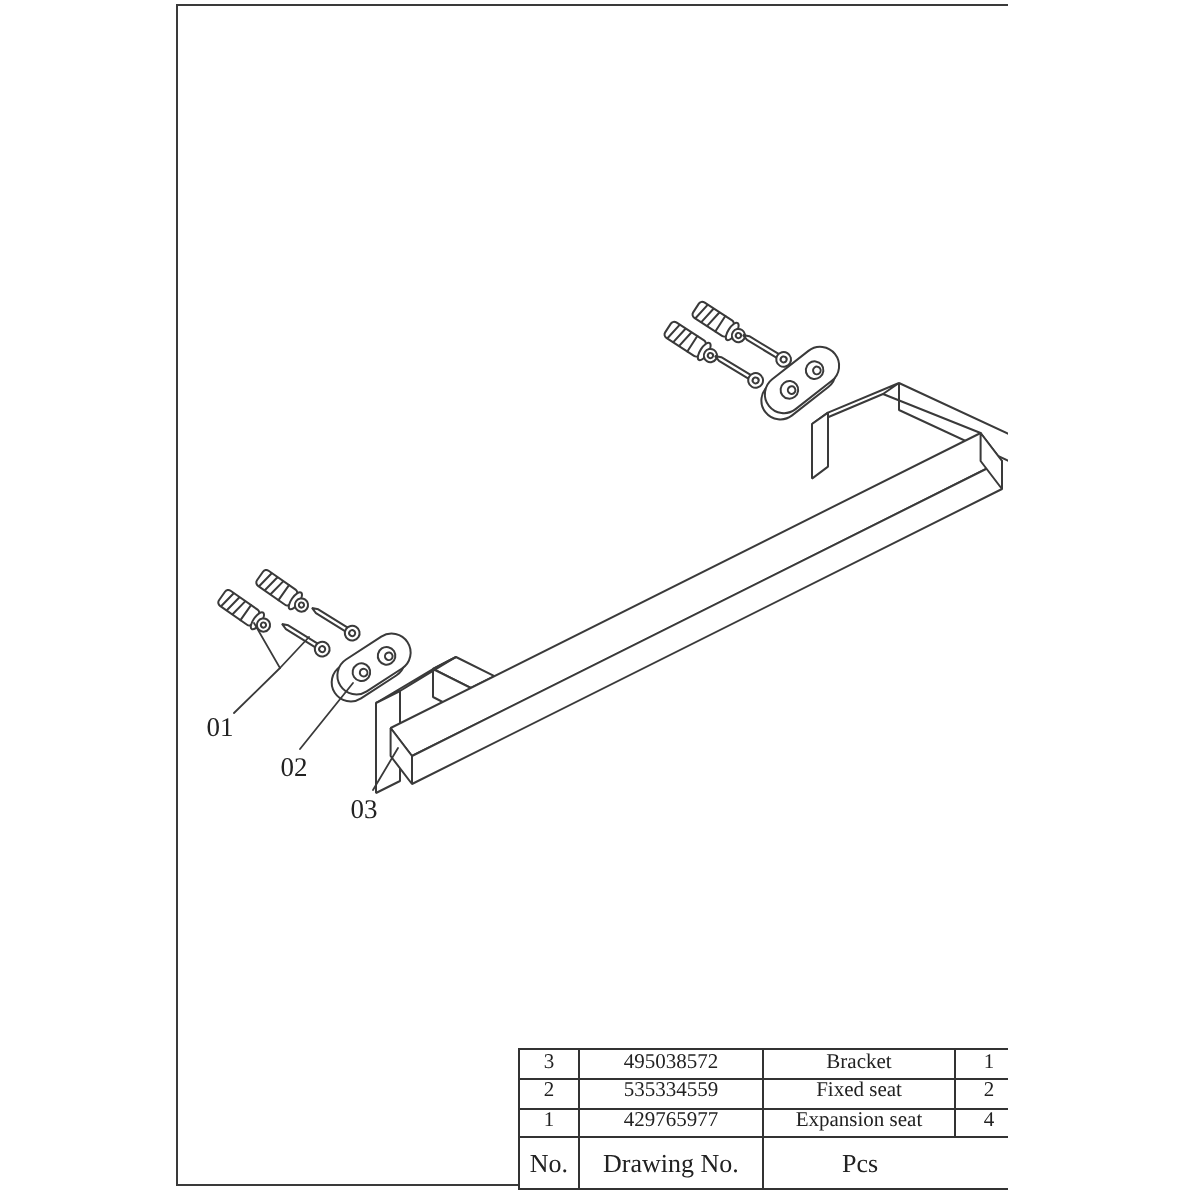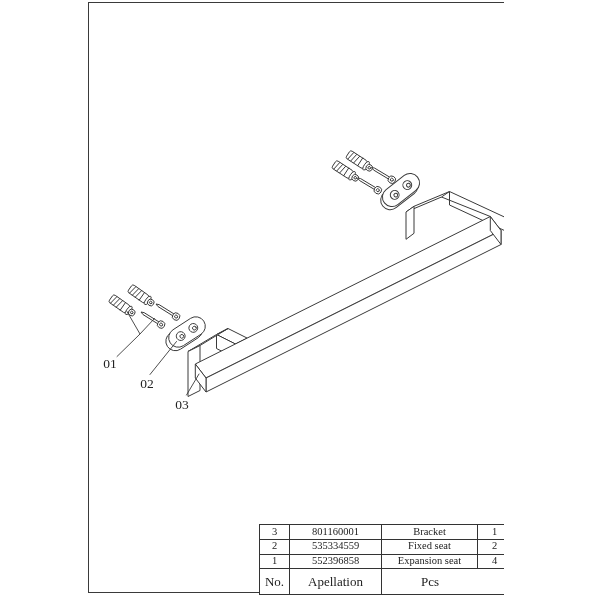--- a/index.html
+++ b/index.html
@@ -158,32 +158,32 @@
     </g>
 
     <text class="callout-text" x="110" y="368">01</text>
     <text class="callout-text" x="147" y="388">02</text>
     <text class="callout-text" x="182" y="409">03</text>
   </svg>
 
   <div id="parts-table">
 
     <div class="cell">3</div>
-    <div class="cell">801160001</div>
+    <div class="cell">495038572</div>
     <div class="cell">Bracket</div>
     <div class="cell last-col">1</div>
 
     <div class="cell">2</div>
     <div class="cell">535334559</div>
     <div class="cell">Fixed seat</div>
     <div class="cell last-col">2</div>
 
     <div class="cell">1</div>
-    <div class="cell">552396858</div>
+    <div class="cell">429765977</div>
     <div class="cell">Expansion seat</div>
     <div class="cell last-col">4</div>
 
     <div class="cell header">No.</div>
-    <div class="cell header">Apellation</div>
+    <div class="cell header">Drawing No.</div>
     <div class="cell header last-col">Pcs</div>
   </div>
 
 </div>
 
 </body></html>

